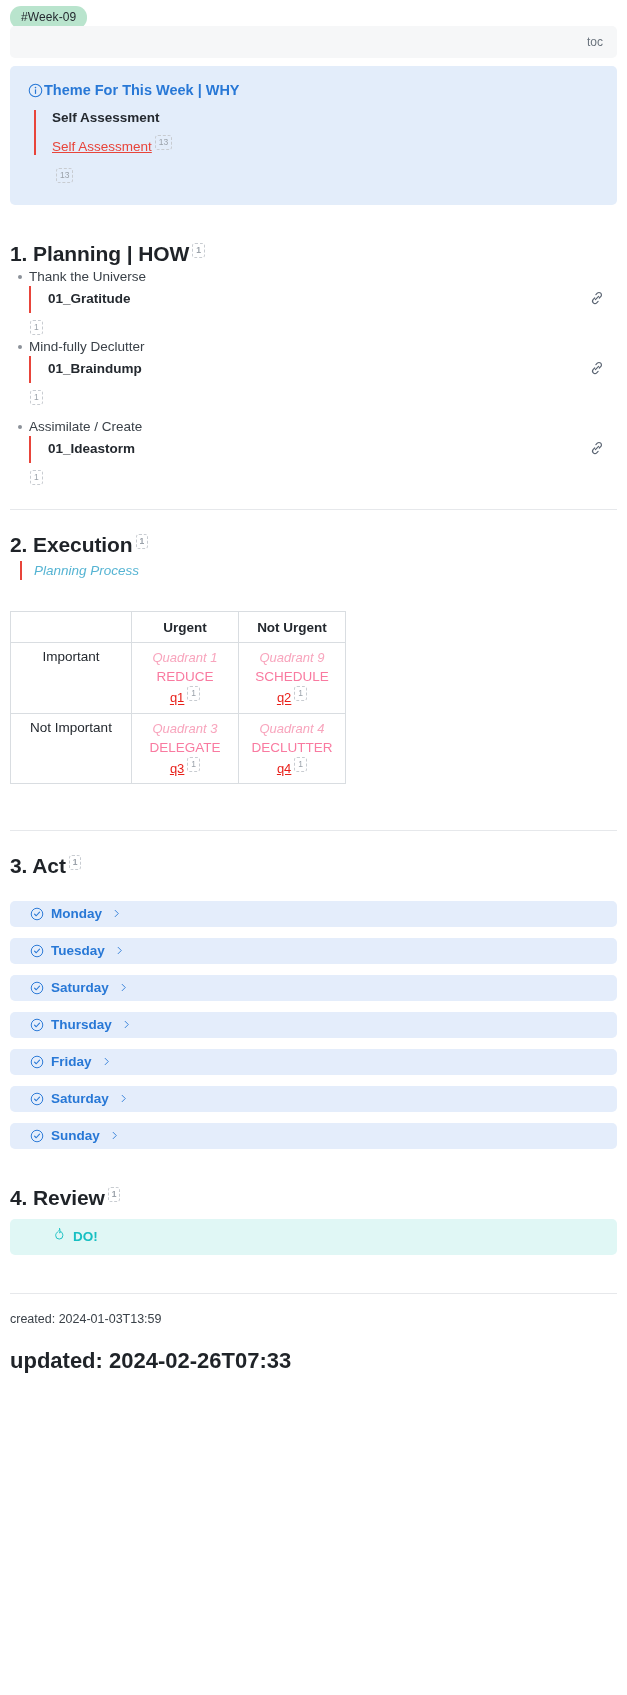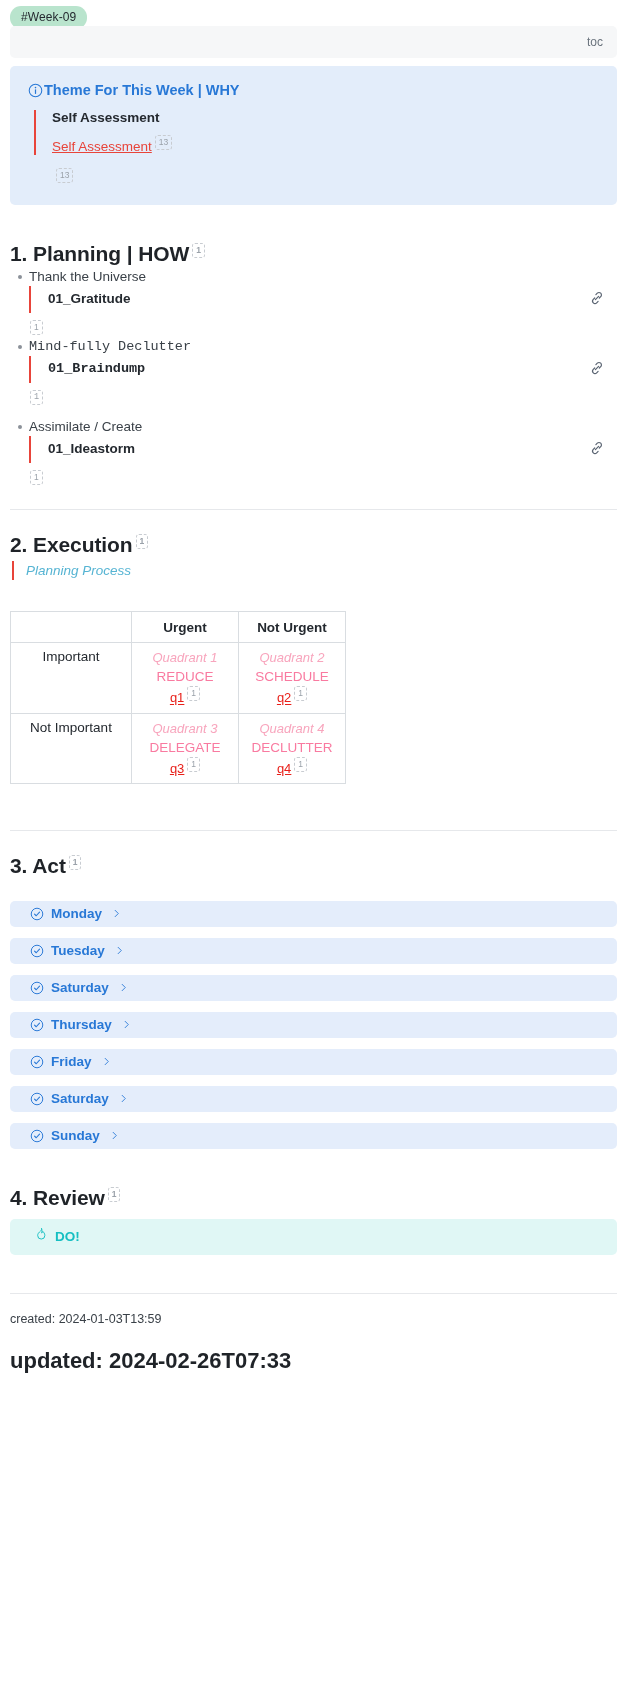--- a/index.html
+++ b/index.html
@@ -177,21 +177,21 @@
   .link-icon svg { display: block; }
   .plan-badge {
     margin-left: 12px;
     margin-top: 3px;
     display: inline-block;
   }
 
   
   .exec-quote {
     border-left: 2px solid #e8443a;
-    margin-left: 12px;
+    margin-left: 20px;
     padding-left: 12px;
   }
   .exec-quote .it {
     font-style: italic;
     color: #56b4d3;
     font-size: 13.5px;
     line-height: 19px;
   }
 
   
@@ -261,21 +261,21 @@
   .chev svg, .check-icon svg { display: block; }
 
   
   .do-row {
     margin: 0 10px;
     background: #e0f7f5;
     border-radius: 5px;
     height: 36px;
     display: flex;
     align-items: center;
-    padding-left: 24px;
+    padding-left: 42px;
     box-sizing: border-box;
   }
   .do-label {
     color: #16bfc2;
     font-weight: bold;
     font-size: 13.5px;
     margin-left: 7px;
   }
 
   
@@ -347,21 +347,21 @@
               <path d="M6.4 9.6 L9.6 6.4"></path>
               <path d="M6.9 4.6 L8.3 3.2 a2.4 2.4 0 0 1 3.4 3.4 L10.3 8"></path>
               <path d="M9.1 11.4 L7.7 12.8 a2.4 2.4 0 0 1-3.4-3.4 L5.7 8"></path>
             </g>
           </svg>
         </span>
       </div>
       <div class="plan-badge"><span class="badge-standalone">1</span></div>
     </div>
 
-    <div class="plan-item" style="font-family:Liberation Mono, monospace;">
+    <div class="plan-item" style="">
       <div class="plan-bullet">
         <span class="dot"></span>
         <span>Mind-fully Declutter</span>
       </div>
       <div class="plan-row">
         <div class="plan-quote">
           <div class="qtitle">01_Braindump</div>
         </div>
         <span class="link-icon">
           <svg width="16" height="16" viewBox="0 0 16 16">
@@ -416,21 +416,21 @@
       <th style="width:90px;">Not Urgent</th>
     </tr>
     <tr>
       <td class="rowhead">Important</td>
       <td>
         <div class="quad-name">Quadrant 1</div>
         <div class="quad-action">REDUCE</div>
         <div><a class="quad-link" href="#">q1</a><span class="badge">1</span></div>
       </td>
       <td>
-        <div class="quad-name">Quadrant 2</div>
+        <div class="quad-name">Quadrant 9</div>
         <div class="quad-action">SCHEDULE</div>
         <div><a class="quad-link" href="#">q2</a><span class="badge">1</span></div>
       </td>
     </tr>
     <tr>
       <td class="rowhead">Not Important</td>
       <td>
         <div class="quad-name">Quadrant 3</div>
         <div class="quad-action">DELEGATE</div>
         <div><a class="quad-link" href="#">q3</a><span class="badge">1</span></div>

